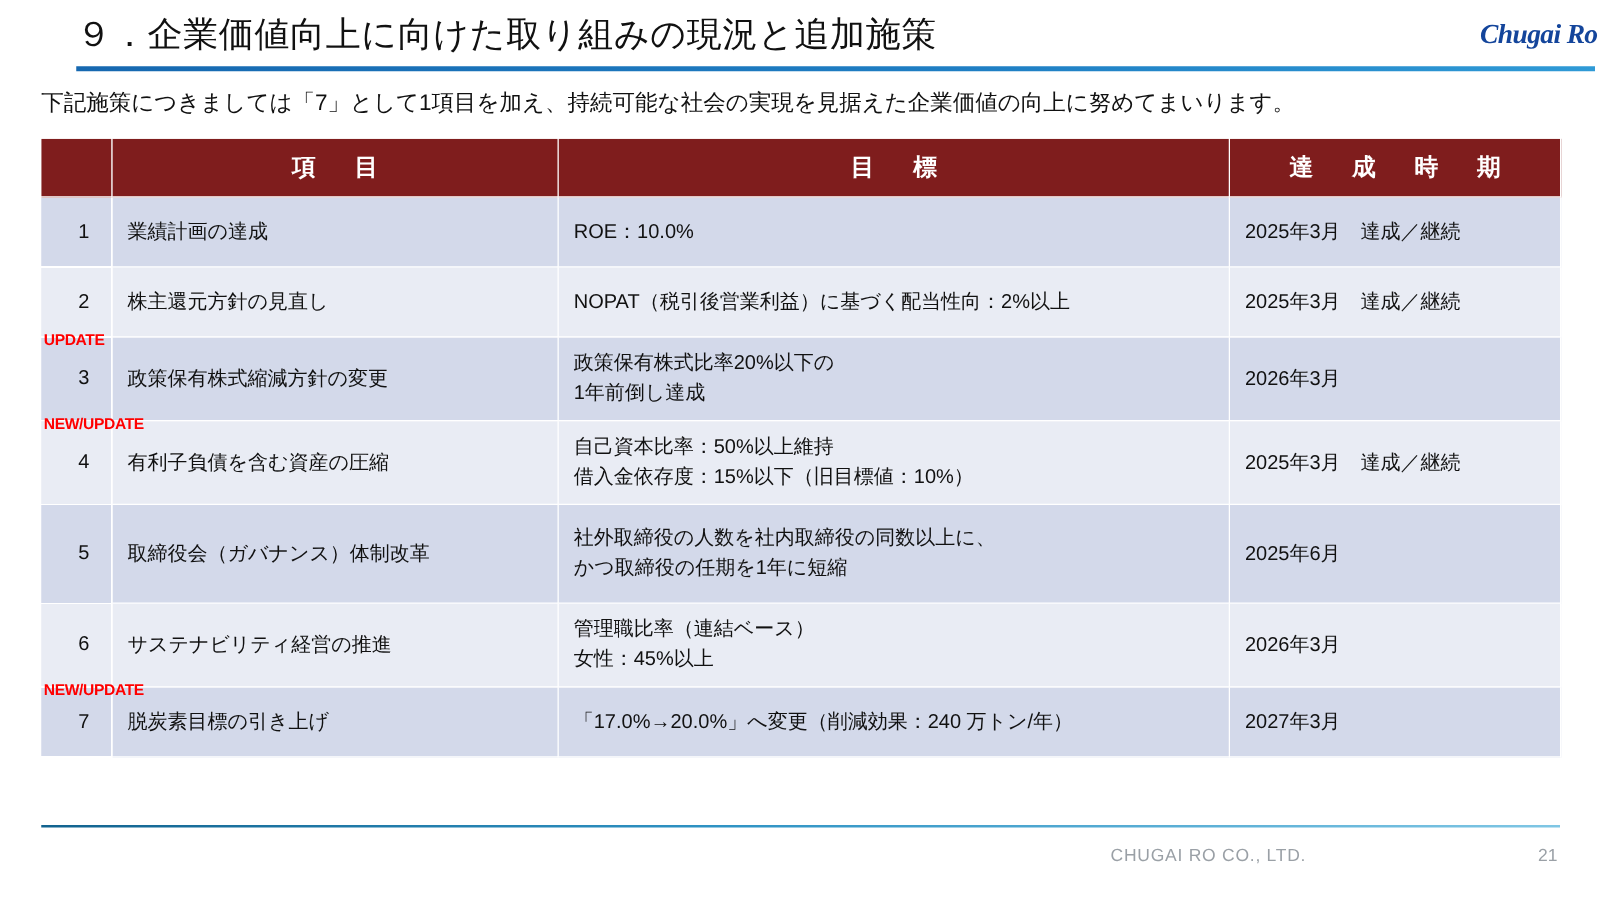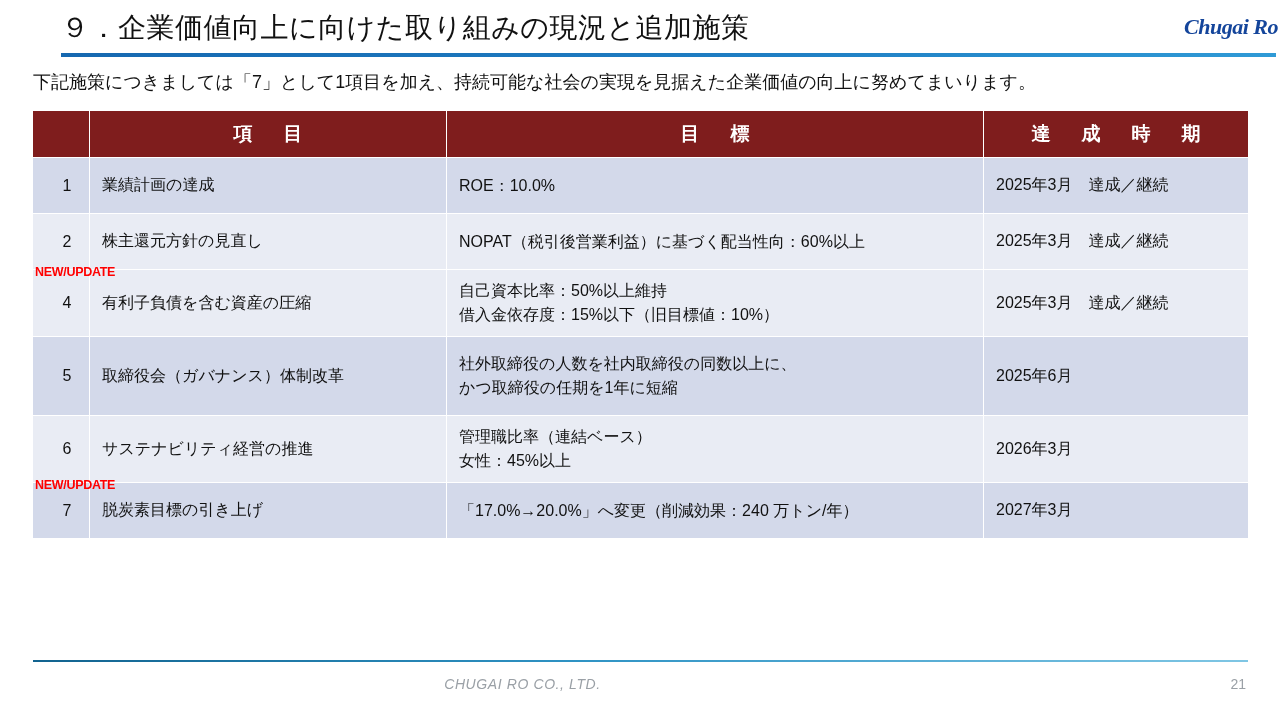--- a/index.html
+++ b/index.html
@@ -146,25 +146,24 @@
     top: 660px;
     width: 1215px;
     height: 2px;
     background: linear-gradient(to right, #12638f 0%, #2f93c4 45%, #7fc6e4 100%);
   }
   .footer-company {
     position: absolute;
     left: 0;
     top: 676px;
     width: 1045px;
-    text-align: center;
+    text-align: right;
     font-size: 14px;
     color: #9aa0a6;
     letter-spacing: 0.6px;
-    font-style: italic;
   }
   .footer-page {
     position: absolute;
     right: 34px;
     top: 676px;
     font-size: 14px;
     color: #9aa0a6;
   }
 </style>
 </head>
@@ -199,23 +198,32 @@
         <td class="cell-item">業績計画の達成</td>
         <td class="cell-goal">
           <span class="goal-line">ROE：10.0%</span>
         </td>
         <td class="cell-when">2025年3月　達成／継続</td>
       </tr>
       <tr class="band-b h-1">
         <td class="cell-no"><span>2</span></td>
         <td class="cell-item">株主還元方針の見直し</td>
         <td class="cell-goal">
-          <span class="goal-line">NOPAT（税引後営業利益）に基づく配当性向：60%以上</span>
+          <span class="goal-line">NOPAT（税引後営業利益）に基づく配当性向：2%以上</span>
         </td>
         <td class="cell-when">2025年3月　達成／継続</td>
+      </tr>
+      <tr class="band-a h-2">
+        <td class="cell-no has-badge"><span class="row-badge">UPDATE</span><span>3</span></td>
+        <td class="cell-item">政策保有株式縮減方針の変更</td>
+        <td class="cell-goal">
+          <span class="goal-line">政策保有株式比率20%以下の</span>
+          <span class="goal-line">1年前倒し達成</span>
+        </td>
+        <td class="cell-when">2026年3月</td>
       </tr>
       <tr class="band-b h-2">
         <td class="cell-no has-badge"><span class="row-badge">NEW/UPDATE</span><span>4</span></td>
         <td class="cell-item">有利子負債を含む資産の圧縮</td>
         <td class="cell-goal">
           <span class="goal-line">自己資本比率：50%以上維持</span>
           <span class="goal-line">借入金依存度：15%以下（旧目標値：10%）</span>
         </td>
         <td class="cell-when">2025年3月　達成／継続</td>
       </tr>

